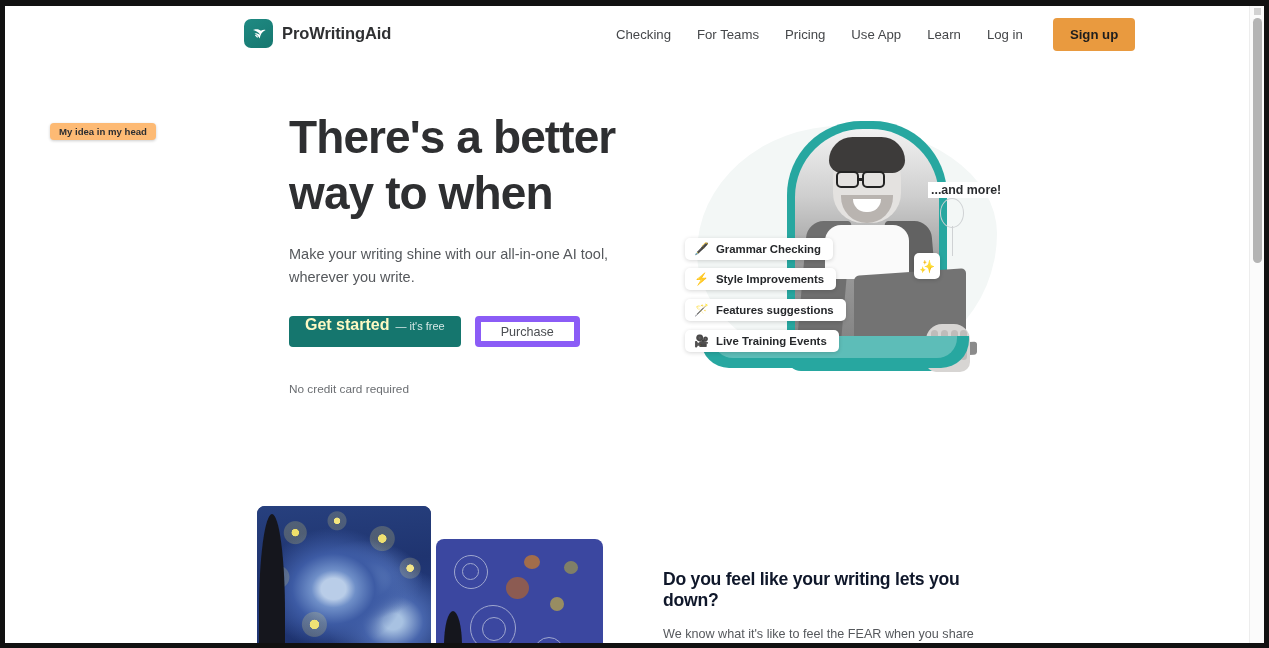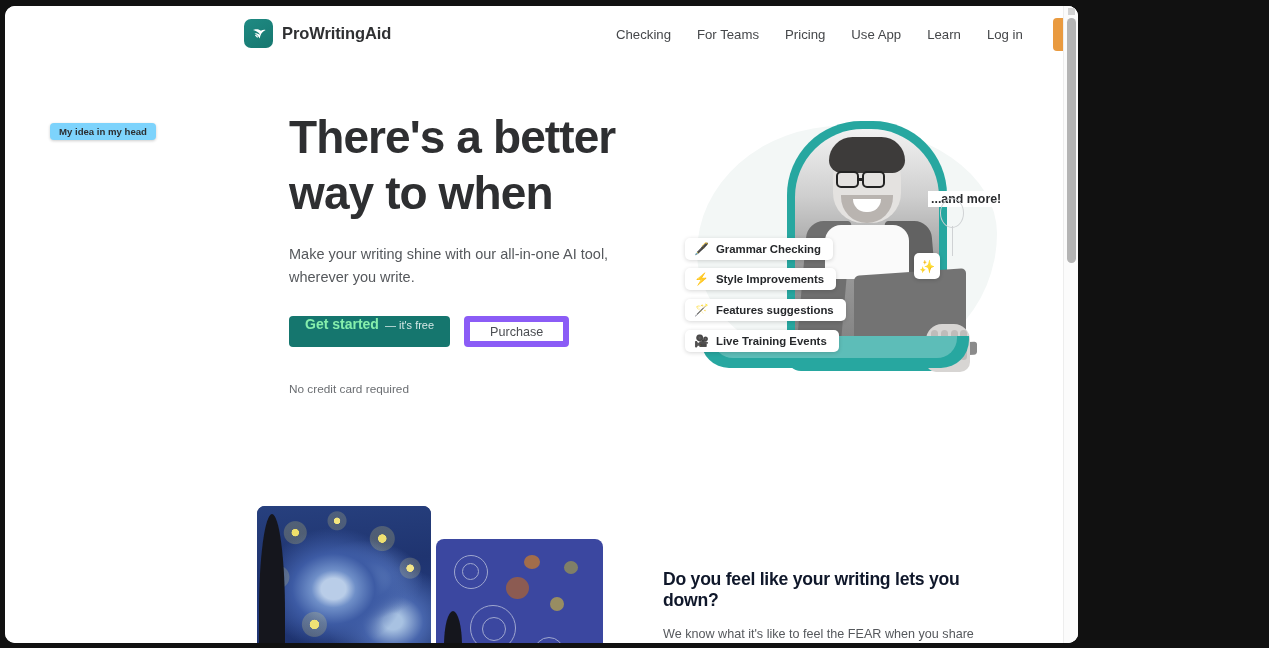--- a/index.html
+++ b/index.html
@@ -15,24 +15,23 @@
   
   #viewport {
     position: absolute;
     left: 0; top: 0;
     width: 1269px; height: 648px;
     background: #111;
   }
   #page-frame {
     position: absolute;
     left: 5px; top: 6px;
-    width: 1073px; height: 637px;
+    width: 1259px; height: 637px;
     background: #ffffff;
     overflow: hidden;
-    border-radius: 10px;
   }
 
   
   #scrollbar {
     position: absolute;
     right: 0; top: 0;
     width: 15px; height: 637px;
     background: #fbfbfb;
     border-left: 1px solid #ededed;
   }
@@ -136,21 +135,21 @@
   #get-started-btn {
     background: #15766e;
     border: none;
     border-radius: 4px;
     padding: 0 16px;
     height: 31px;
     display: flex; align-items: baseline; gap: 6px;
     cursor: pointer;
     font-family: "Liberation Sans", sans-serif;
   }
-  #gs-main { color: #86efac; font-size: 14px; font-weight: bold; }
+  #gs-main { color: #fef9c3; font-size: 16px; font-weight: bold; }
   #gs-sub  { color: #d5e8e6; font-size: 11px; }
   #purchase-btn {
     background: #fff;
     border: 6px solid #8b5cf6;
     border-radius: 4px;
     height: 31px;
     padding: 0 20px;
     color: #4b4e52;
     font-size: 12.6px;
     cursor: pointer;
@@ -325,21 +324,21 @@
     width: 26px; height: 26px;
     background: #fff;
     border-radius: 5px;
     box-shadow: 0 1px 4px rgba(0,0,0,.18);
     display: flex; align-items: center; justify-content: center;
     font-size: 13px;
   }
 
   #and-more {
     position: absolute;
-    left: 257px; top: 89px;
+    left: 257px; top: 80px;
     font-size: 12.4px;
     font-weight: bold;
     color: #2a2c2f;
     background: #fff;
     padding: 1px 3px;
     white-space: nowrap;
   }
   #balloon {
     position: absolute;
     left: 269px; top: 96px;
@@ -380,21 +379,21 @@
   #cypress {
     position: absolute;
     left: 2px; top: 8px;
     width: 26px; height: 140px;
     background: #15161d;
     border-radius: 50% 50% 12px 12px / 70% 70% 10px 10px;
   }
   #starry-caption {
     position: absolute;
     left: 45px; top: 117px;
-    background: #7dd3fc;
+    background: #fdba74;
     border-radius: 4px;
     padding: 3px 9px;
     font-size: 9.6px;
     font-weight: bold;
     color: #2c2e31;
     box-shadow: 0 1px 3px rgba(0,0,0,.2);
     white-space: nowrap;
     z-index: 4;
   }
   #art-crude {

